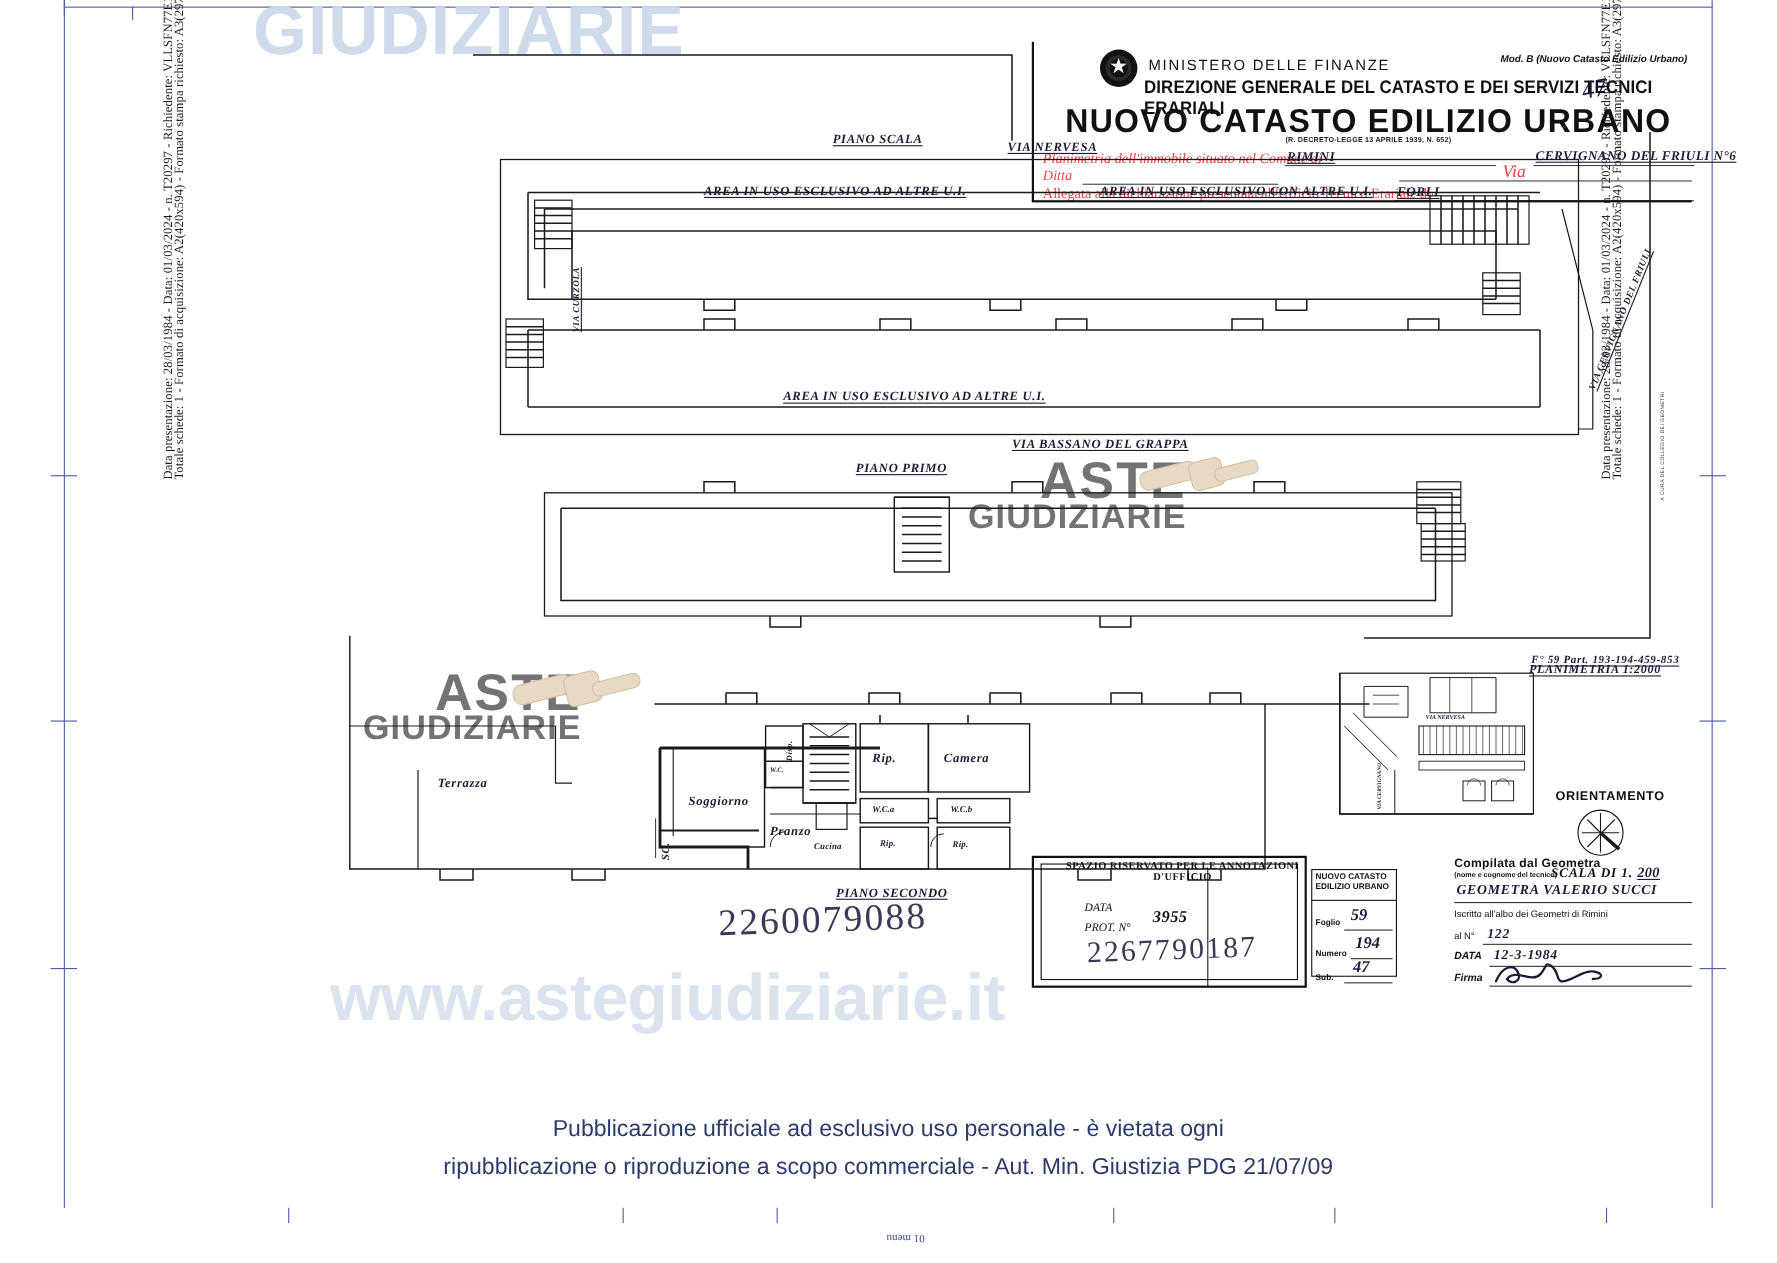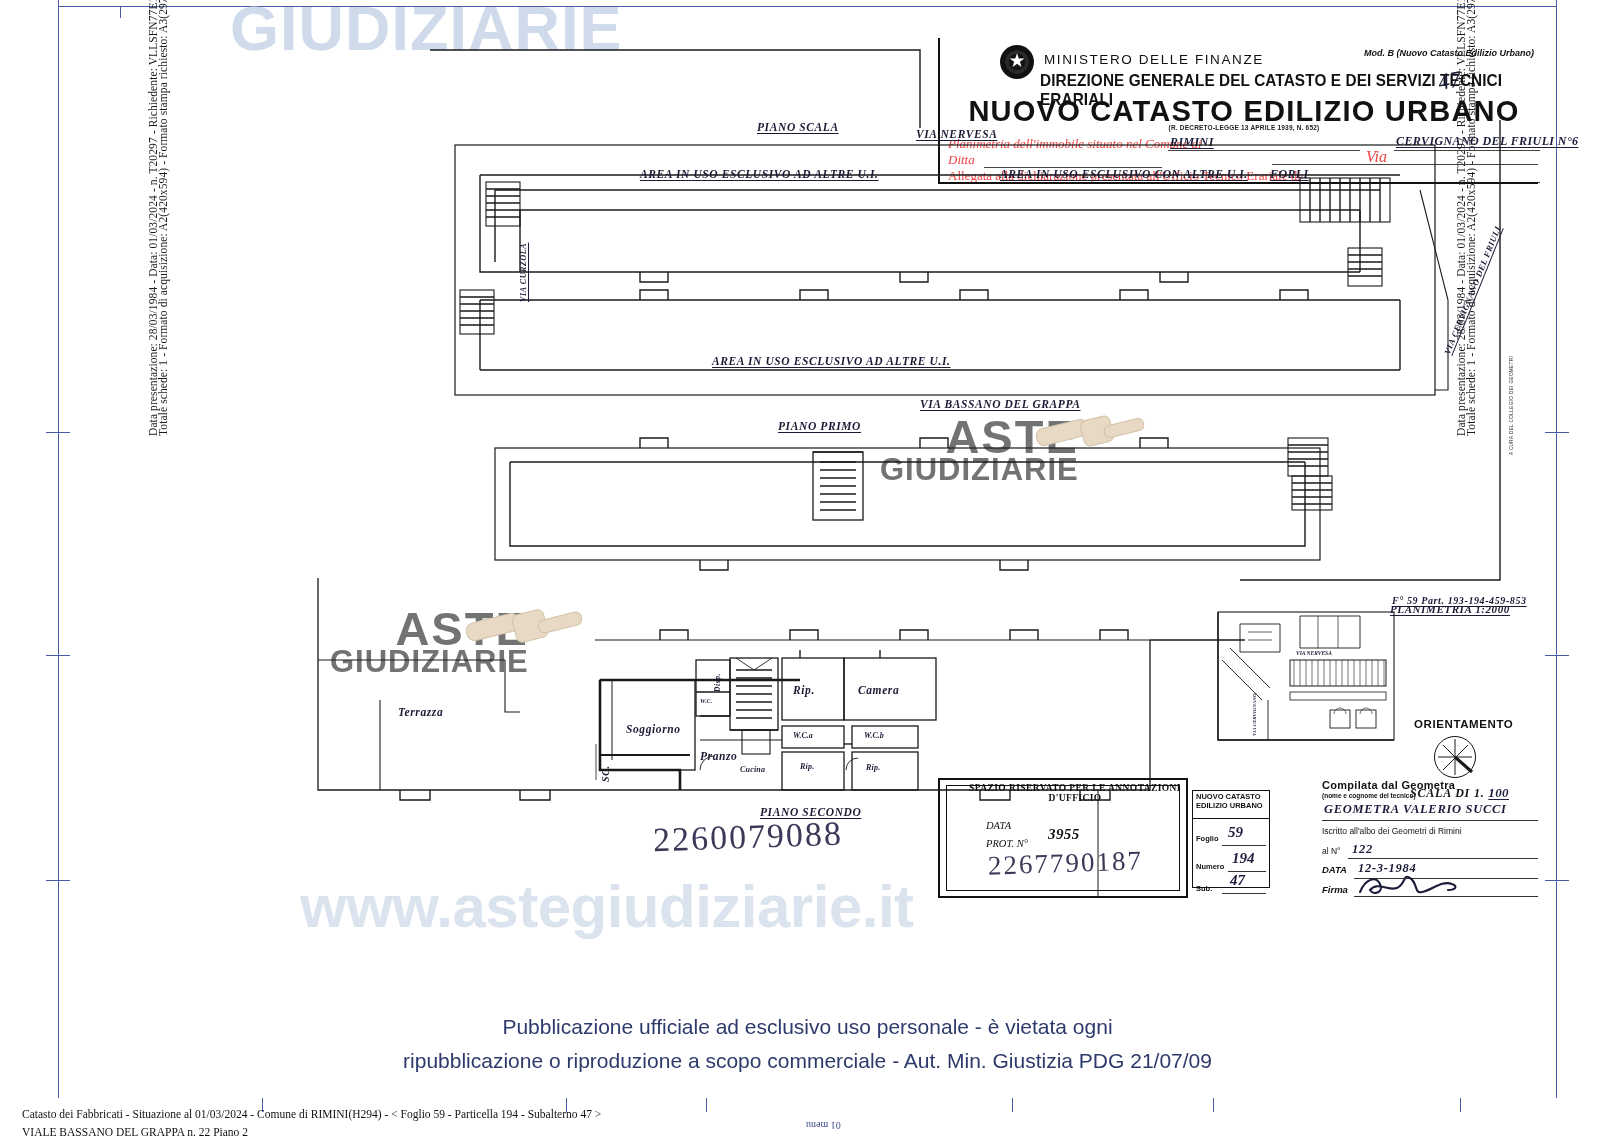--- a/index.html
+++ b/index.html
@@ -543,21 +543,21 @@
   <div class="lbl nounder xs" style="left:1296px;top:650px;font-size:5.5px;">VIA NERVESA</div>
   <div class="lbl nounder xs vert" style="left:1252px;top:736px;font-size:5px;">VIA CERVIGNANO</div>
 
   <div class="lbl" style="left:1390px;top:603px;font-size:11px;">PLANIMETRIA  1:2000</div>
   <div class="lbl" style="left:1392px;top:595px;font-size:10px;">F° 59  Part. 193-194-459-853</div>
 
   <div class="orient-txt">ORIENTAMENTO</div>
   <div class="compass"></div>
   <div class="scala">
     <span>SCALA DI 1.</span>
-    <span class="hw">100</span>
+    <span class="hw">200</span>
   </div>
 
   <div class="box-annot">
     <div class="box-annot-inner"></div>
   </div>
   <div class="annot-title">SPAZIO RISERVATO PER LE ANNOTAZIONI D'UFFICIO</div>
   <div class="annot-f" style="left:986px;top:820px;">DATA</div>
   <div class="annot-f" style="left:986px;top:838px;">PROT. N°</div>
   <div class="annot-f hw" style="left:1048px;top:826px;font-size:15px;text-decoration:none;">3955</div>
 
@@ -596,19 +596,15 @@
   </svg>
 
   <div class="stamp-num" style="left:653px;top:818px;transform:rotate(-2deg);">2260079088</div>
   <div class="stamp-num s2" style="left:988px;top:848px;transform:rotate(-2deg);">2267790187</div>
 
   <div class="notice">
     <div>Pubblicazione ufficiale ad esclusivo uso personale - è vietata ogni</div>
     <div>ripubblicazione o riproduzione a scopo commerciale - Aut. Min. Giustizia PDG 21/07/09</div>
   </div>
 
-  <div class="footer-meta">
-    <div>Catasto dei Fabbricati - Situazione al 01/03/2024 - Comune di RIMINI(H294) - &lt;  Foglio 59 - Particella  194 - Subalterno 47 &gt;</div>
-    <div>VIALE BASSANO DEL GRAPPA n. 22 Piano 2</div>
-  </div>
   <div class="footer-pg2">01 menu</div>
 
 </div>
 
 </body></html>

